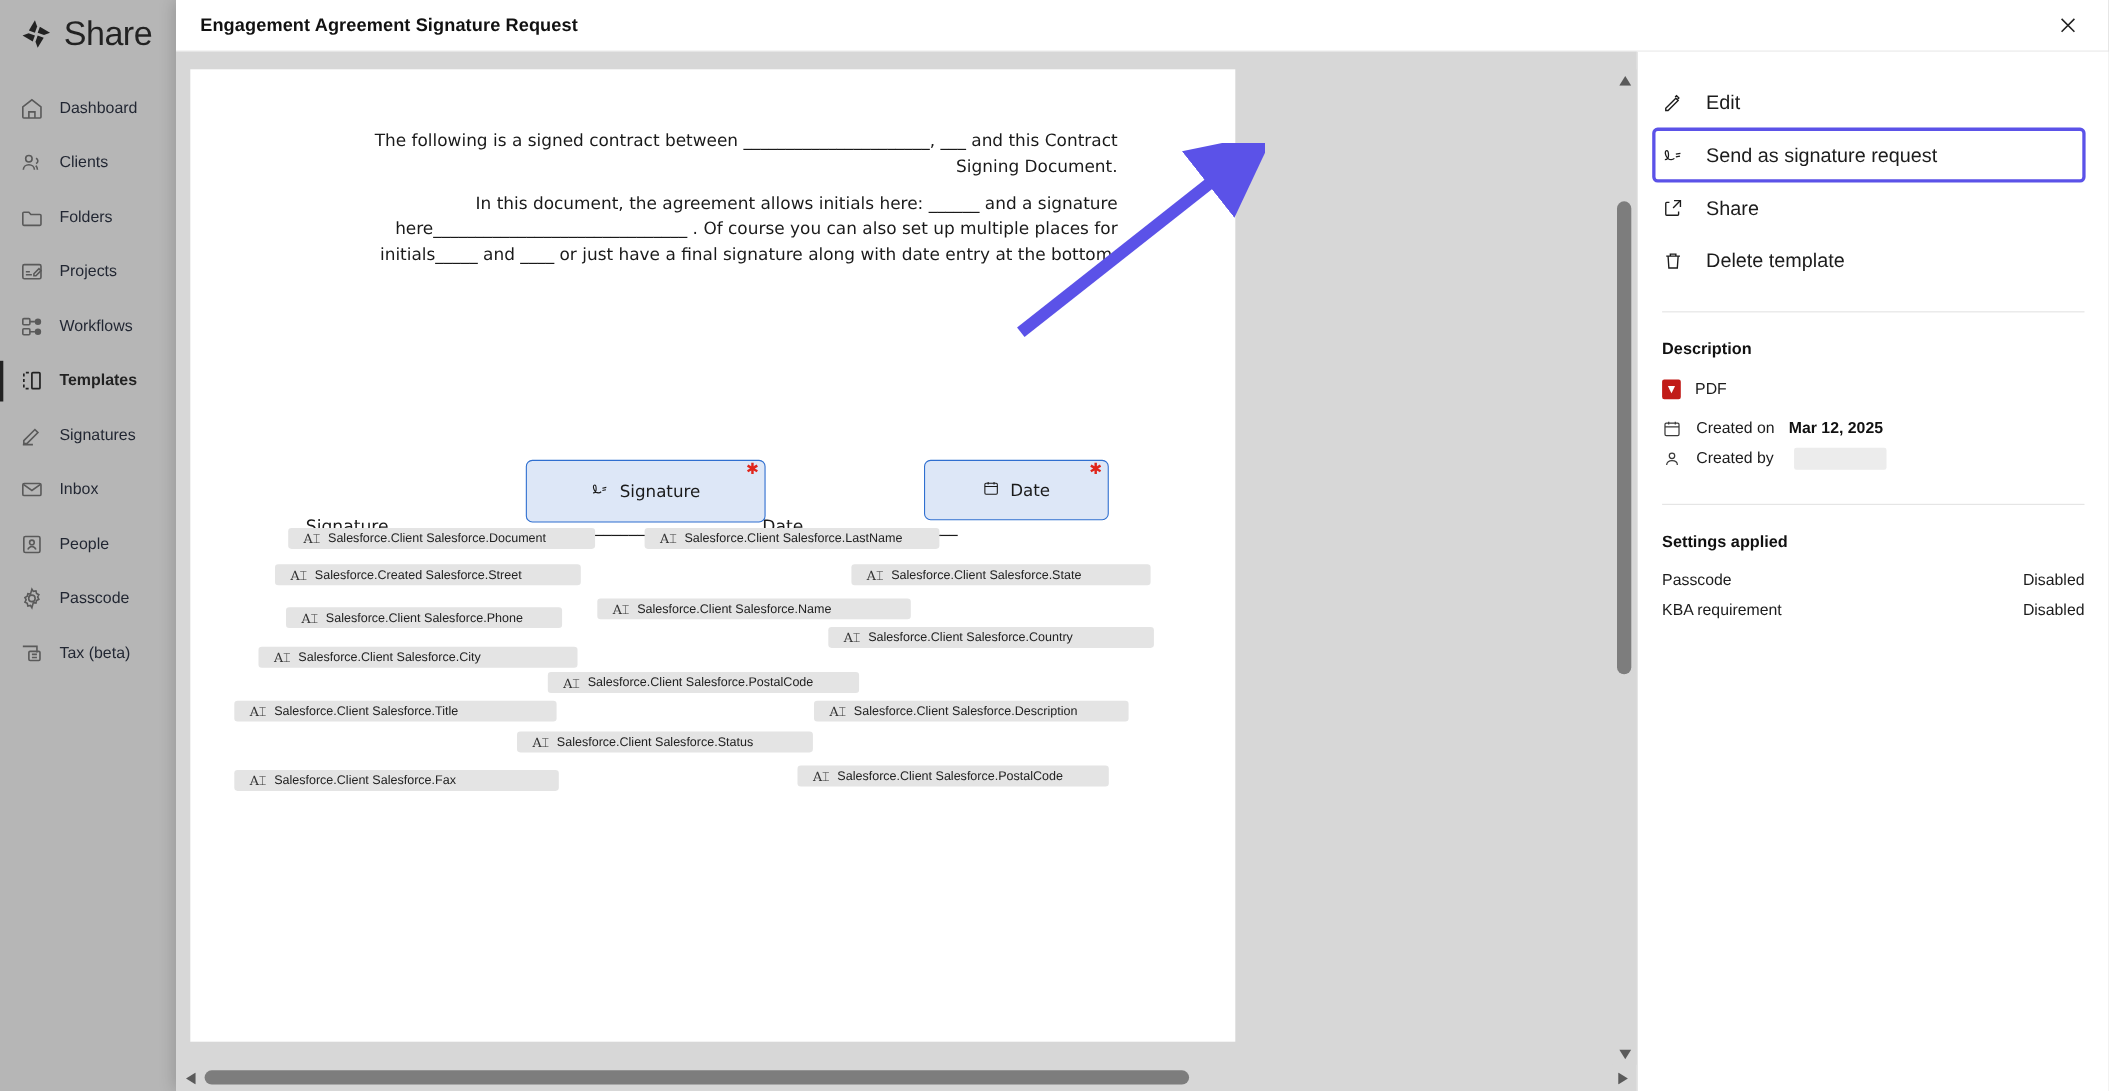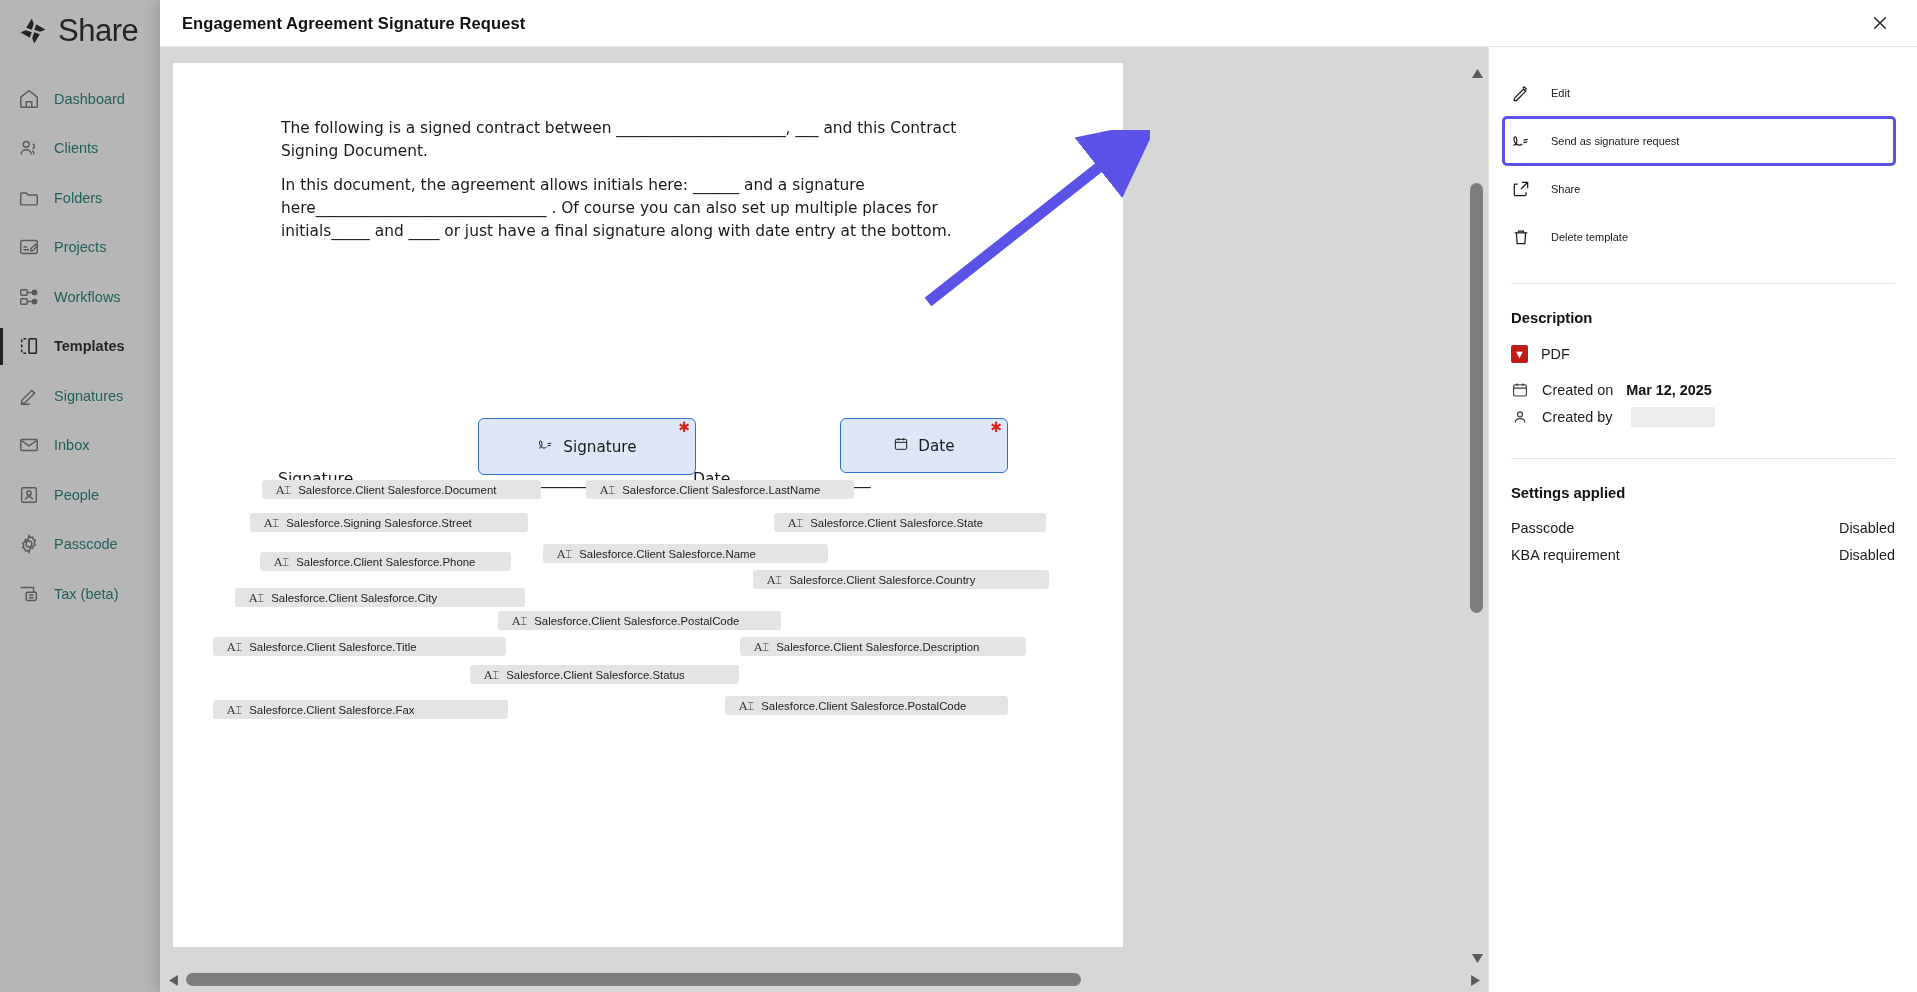--- a/index.html
+++ b/index.html
@@ -28,21 +28,21 @@
   .brand-mark { width: 30px; height: 30px; display:block; }
   .brand-text {
     font-size: 31px; font-weight: 400; color: #111; letter-spacing: -0.5px;
     white-space: nowrap;
   }
   .nav { padding-top: 12px; }
   .nav-item {
     position: relative;
     display: flex; align-items: center; gap: 14px;
     height: 49.5px; padding-left: 18px;
-    color: #0f766e; font-size: 14.5px;
+    color: #0f172a; font-size: 14.5px;
   }
   .nav-item .ico { width: 22px; height: 22px; flex: 0 0 22px; display:block; }
   .nav-item.active { color: #111; font-weight: bold; }
   .nav-item.active::before {
     content: ""; position: absolute; left: 0; top: 6px; bottom: 6px; width: 3px;
     background: #111;
   }
   
   .scrim {
     position: absolute; inset: 0;
@@ -94,20 +94,21 @@
     position: absolute; inset: 0;
     overflow: hidden;
   }
   .doc-para {
     position: absolute;
     left: 108px; width: 735px;
     font-family: "DejaVu Sans", sans-serif;
     font-size: 15.4px;
     line-height: 23.2px;
     color: #1a1a1a;
+    text-align: right;
   }
   .doc-para.p1 { top: 54px; }
   .doc-para.p2 { top: 111px; }
 
   
   .sig-row {
     position: absolute; left: 105px; top: 355px; width: 780px; height: 70px;
   }
   .sig-label {
     position: absolute; bottom: 0; font-family: "DejaVu Sans", sans-serif;
@@ -185,21 +186,21 @@
   .side {
     flex: 0 0 429px; width: 429px;
     background: #ffffff;
     border-left: 1px solid #e3e3e3;
     display: flex; flex-direction: column;
   }
   .actions { padding: 22px 0 22px 0; }
   .action {
     display: flex; align-items: center; gap: 20px;
     height: 48px; padding-left: 22px;
-    font-size: 11px; color: #1c1c1c;
+    font-size: 18px; color: #1c1c1c;
   }
   .action .ico { width: 20px; height: 20px; flex: 0 0 20px; display:block; }
   .action.highlighted {
     outline: 3.4px solid #5b52e8;
     outline-offset: -2px;
     border-radius: 4px;
     margin: 0 22px 0 14px;
     padding-left: 8px;
     height: 48px;
   }
@@ -397,21 +398,21 @@
                 <div class="mergefield" style="left: 89px; top: 417px; width: 279px;">
                   <span class="tag-ico">A⌶</span>
                   <span>Salesforce.Client Salesforce.Document</span>
                 </div>
                 <div class="mergefield" style="left: 413px; top: 417px; width: 268px;">
                   <span class="tag-ico">A⌶</span>
                   <span>Salesforce.Client Salesforce.LastName</span>
                 </div>
                 <div class="mergefield" style="left: 77px; top: 450px; width: 278px;">
                   <span class="tag-ico">A⌶</span>
-                  <span>Salesforce.Signing Salesforce.Street</span>
+                  <span>Salesforce.Created Salesforce.Street</span>
                 </div>
                 <div class="mergefield" style="left: 601px; top: 450px; width: 272px;">
                   <span class="tag-ico">A⌶</span>
                   <span>Salesforce.Client Salesforce.State</span>
                 </div>
                 <div class="mergefield" style="left: 87px; top: 489px; width: 251px;">
                   <span class="tag-ico">A⌶</span>
                   <span>Salesforce.Client Salesforce.Phone</span>
                 </div>
                 <div class="mergefield" style="left: 370px; top: 481px; width: 285px;">

